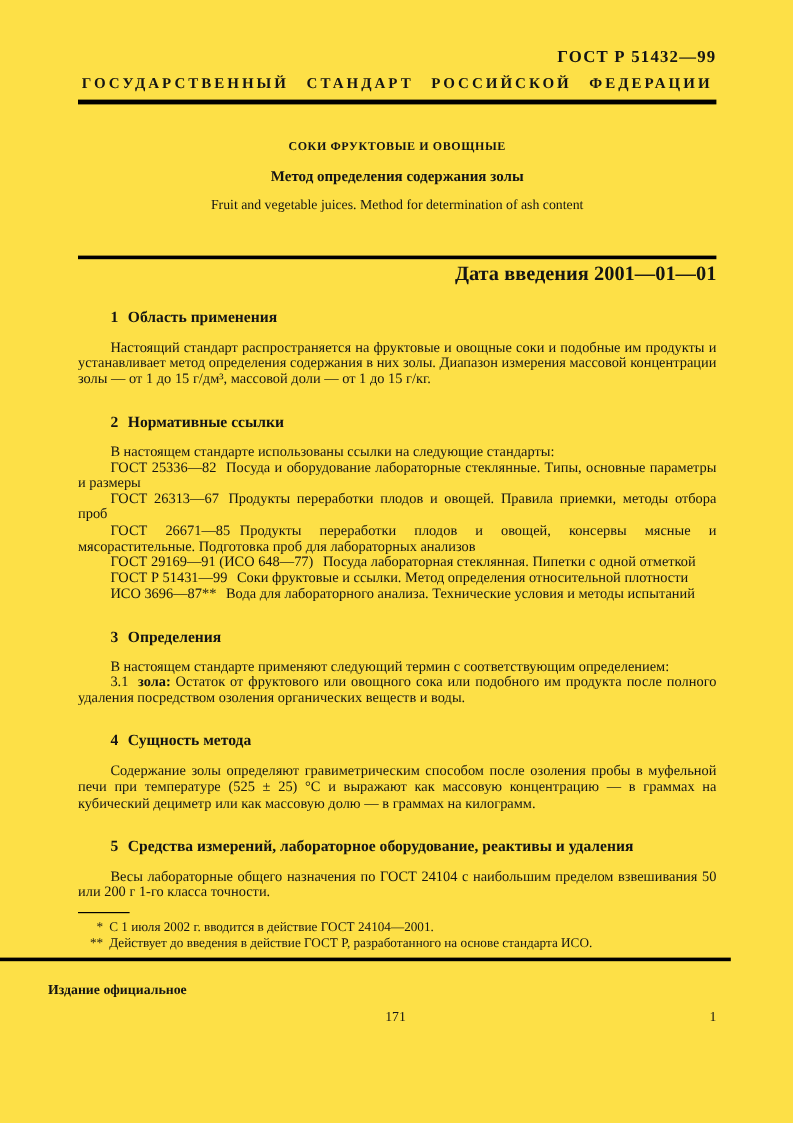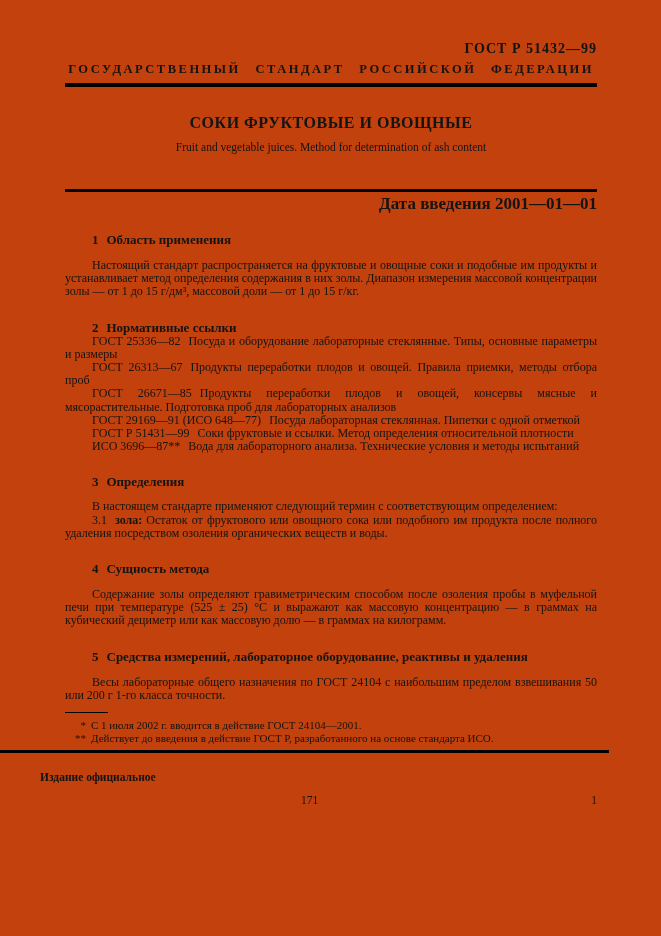--- a/index.html
+++ b/index.html
@@ -5,21 +5,21 @@
   html, body {
     margin: 0;
     padding: 0;
     background: #e8e8e8;
   }
   .page {
     position: relative;
     width: 661px;
     height: 936px;
     margin: 0 auto;
-    background: #c2410c;
+    background: #fde047;
     color: #141414;
     font-family: "Liberation Serif", "DejaVu Serif", serif;
     box-sizing: border-box;
     padding: 42px 64px 0 65px;
     overflow: hidden;
   }
   .doc-code {
     text-align: right;
     font-weight: bold;
     font-size: 14px;
@@ -38,21 +38,21 @@
   }
   .rule-thick {
     height: 4px;
     background: #000;
     margin-top: 6px;
   }
   .doc-title {
     margin-top: 28px;
     text-align: center;
     font-weight: bold;
-    font-size: 16px;
+    font-size: 10px;
     line-height: 15px;
     letter-spacing: 0.5px;
   }
   .doc-subtitle {
     margin-top: 10px;
     text-align: center;
     font-weight: bold;
     font-size: 12.5px;
     line-height: 14px;
   }
@@ -129,52 +129,54 @@
   }
   .footer-row {
     position: relative;
     margin-top: 9px;
     height: 14px;
     font-size: 11.5px;
     line-height: 14px;
   }
   .pg-center {
     position: absolute;
-    left: 236px;
+    left: 256px;
   }
   .pg-right {
     position: absolute;
     right: 0;
   }
 </style>
 </head>
 <body>
 
 <div class="page">
 
   <div class="doc-code">ГОСТ Р 51432—99</div>
 
   <div class="org-header">ГОСУДАРСТВЕННЫЙ СТАНДАРТ РОССИЙСКОЙ ФЕДЕРАЦИИ</div>
 
   <div class="rule-thick"></div>
 
   <div class="doc-title">СОКИ ФРУКТОВЫЕ И ОВОЩНЫЕ</div>
+  <div class="doc-subtitle">Метод определения содержания золы</div>
   <div class="doc-subtitle-en">Fruit and vegetable juices. Method for determination of ash content</div>
 
   <div class="rule-mid"></div>
 
   <div class="date-line">Дата введения 2001—01—01</div>
 
   <div>
     <h2 class="section-heading"><span class="sec-num">1</span><span>Область применения</span></h2>
     <p class="para first">Настоящий стандарт распространяется на фруктовые и овощные соки и подобные им продукты и устанавливает метод определения содержания в них золы. Диапазон измерения массовой концентрации золы — от 1 до 15 г/дм³, массовой доли — от 1 до 15 г/кг.</p>
   </div>
 
   <div>
     <h2 class="section-heading"><span class="sec-num">2</span><span>Нормативные ссылки</span></h2>
+    <p class="para intro">В настоящем стандарте использованы ссылки на следующие стандарты:</p>
     <div>
       <p class="para"><span class="ref-code">ГОСТ 25336—82</span><span>Посуда и оборудование лабораторные стеклянные. Типы, основные параметры и размеры</span></p>
       <p class="para"><span class="ref-code">ГОСТ 26313—67</span><span>Продукты переработки плодов и овощей. Правила приемки, методы отбора проб</span></p>
       <p class="para"><span class="ref-code">ГОСТ 26671—85</span><span>Продукты переработки плодов и овощей, консервы мясные и мясорастительные. Подготовка проб для лабораторных анализов</span></p>
       <p class="para"><span class="ref-code">ГОСТ 29169—91 (ИСО 648—77)</span><span>Посуда лабораторная стеклянная. Пипетки с одной отметкой</span></p>
       <p class="para"><span class="ref-code">ГОСТ Р 51431—99</span><span>Соки фруктовые и ссылки. Метод определения относительной плотности</span></p>
       <p class="para"><span class="ref-code">ИСО 3696—87**</span><span>Вода для лабораторного анализа. Технические условия и методы испытаний</span></p>
     </div>
   </div>
 

